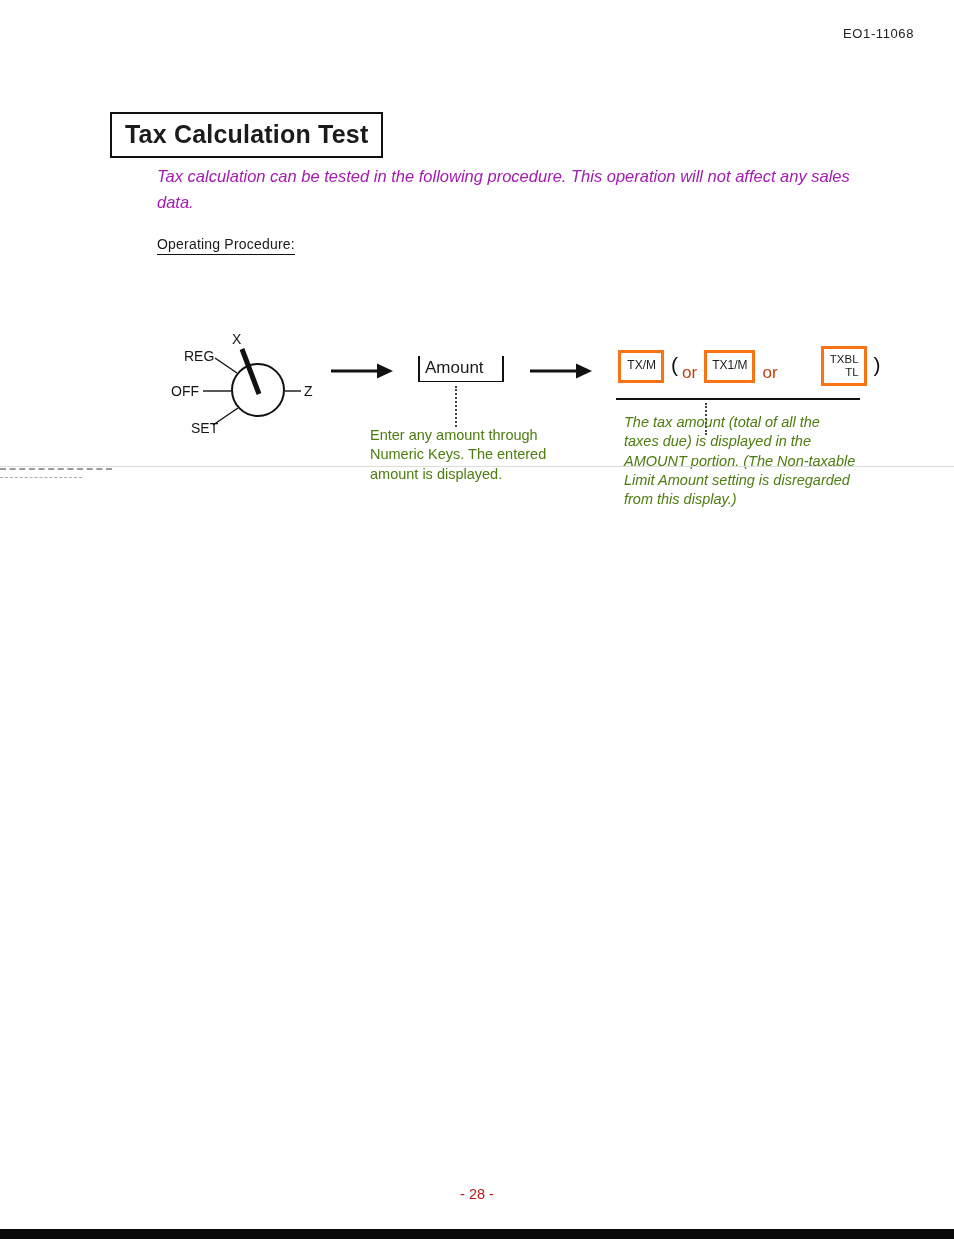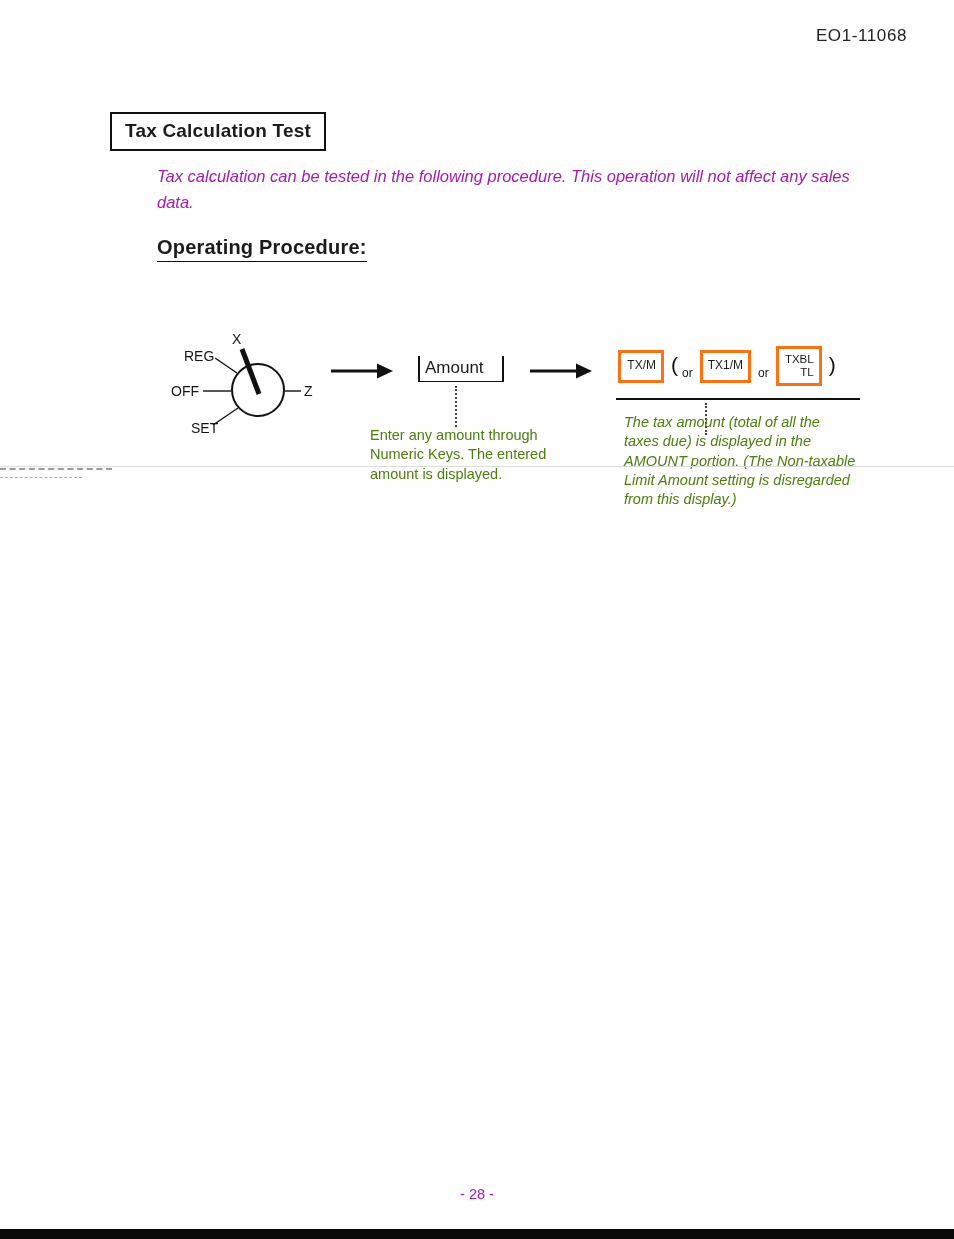--- a/index.html
+++ b/index.html
@@ -2,35 +2,35 @@
 <html><head>
 <meta charset="utf-8">
 <style>
   * { margin:0; padding:0; box-sizing:border-box; }
   html,body { background:#ffffff; }
   .page {
     position:relative; width:954px; height:1239px; background:#fefefe;
     font-family:"Liberation Sans", sans-serif; color:#1b1b1b; overflow:hidden;
   }
   .doc-code {
-    position:absolute; top:26px; right:47px;
-    font-size:17px; letter-spacing:0.6px; color:#222;margin-left:17px;
+    position:absolute; top:26px; right:40px;
+    font-size:13px; letter-spacing:0.6px; color:#222;margin-left:17px;
   }
   .title-box {
     position:absolute; left:110px; top:112px;
     border:2px solid #111; padding:6px 13px 7px 13px; background:#fff;
   }
-  .title-box span { font-size:19px; font-weight:bold; letter-spacing:0.2px; }
+  .title-box span { font-size:25px; font-weight:bold; letter-spacing:0.2px; }
   .intro {
     position:absolute; left:157px; top:163px; width:720px;
     font-style:italic; font-size:16.5px; line-height:1.6; color:#a21caf;
   }
   .proc-heading {
     position:absolute; left:157px; top:236px;
-    font-size:20px; font-weight:bold; display:inline-block;
+    font-size:14px; font-weight:normal; display:inline-block;
     border-bottom:1.6px solid #111; padding-bottom:2px; letter-spacing:0.2px;
   }
   .instruction {
     position:absolute; left:168px; top:277px; width:204px;
     font-size:14.5px; line-height:1.38;
   }
   .dial-svg { position:absolute; left:165px; top:325px; }
   .dial-svg text { font-family:"Liberation Sans", sans-serif; font-size:14px; fill:#151515; }
   .arrow-svg { position:absolute; }
   .amount-box {
@@ -47,35 +47,35 @@
   .keys-row {
     position:absolute; left:618px; top:346px;
     display:flex; align-items:center; gap:7px;
   }
   .key {
     border:3px solid #f97316; background:#fff;
     display:flex; flex-direction:column; align-items:flex-end; justify-content:center;
     font-size:12px; line-height:1.15; padding:3px 5px; min-width:46px; min-height:33px;
     text-align:center;
   }
-  .key.tall { min-height:40px; font-size:11.5px; }
+  .key.tall { min-height:40px; font-size:11.5px;margin-left:36px; }
   .key .underlined { }
   .paren { font-size:21px; font-weight:400; color:#111; position:relative; top:-1px; }
-  .or-word { font-size:12px; color:#0f172a;margin-top:14px; }
+  .or-word { font-size:17px; color:#c2410c;margin-top:14px; }
   .paren-group { display:flex; align-items:center; gap:4px; }
   .keys-underline {
     position:absolute; left:616px; top:398px; width:244px; height:0;
     border-top:2px solid #111;
   }
   .scan-line { position:absolute; left:0; top:466px; width:954px; height:1px; background:#dcdcdc; }
   .scan-dash-1 { position:absolute; left:0; top:468px; width:112px; border-top:2px dashed #9a9a9a; }
   .scan-dash-2 { position:absolute; left:0; top:477px; width:82px; border-top:1.5px dashed #ababab; }
   .page-number {
     position:absolute; left:0; right:0; top:1186px; text-align:center;
-    font-size:14.5px; color:#a21caf;
+    font-size:14.5px; color:#b91c1c;
   }
   .bottom-bar { position:absolute; left:0; top:1229px; width:954px; height:10px; background:#0a0a0a; }
   b { font-weight:bold; }
 </style>
 </head>
 <body>
 
 <div class="page">
 
   <div class="doc-code">EO1-11068</div>

